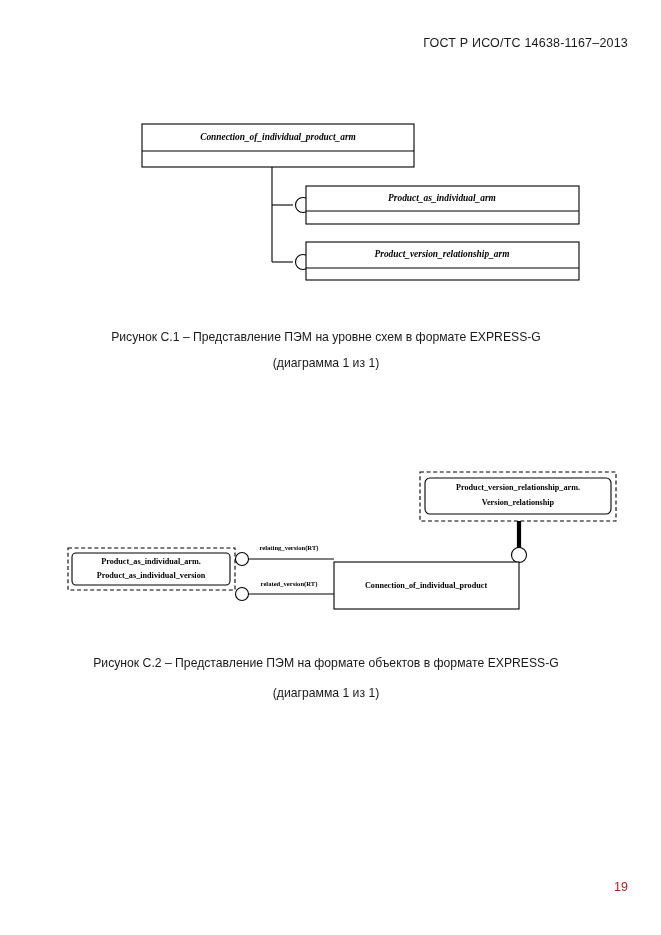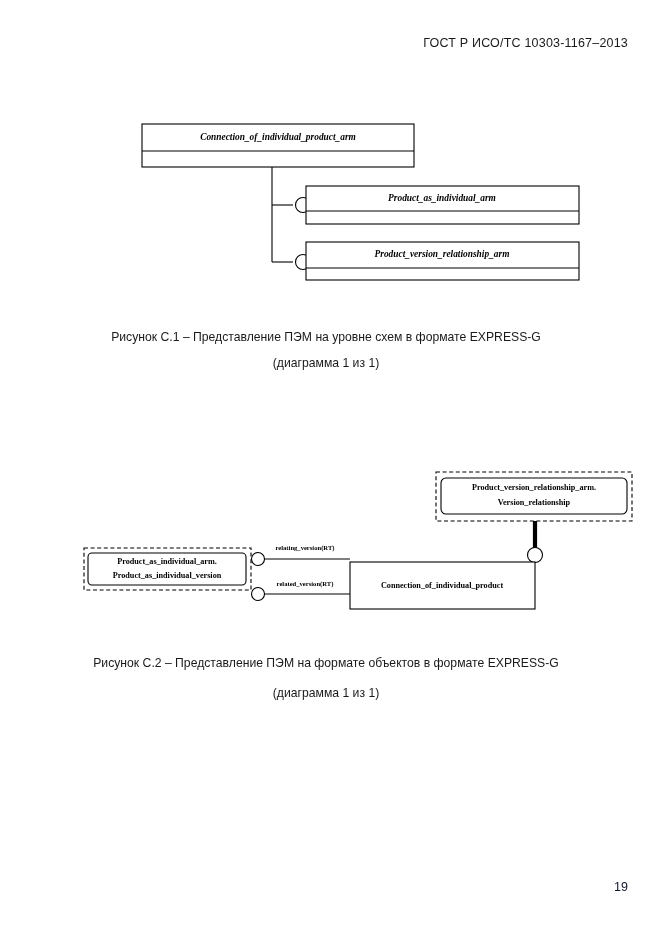--- a/index.html
+++ b/index.html
@@ -37,21 +37,21 @@
     color: #1a1a1a;
     white-space: nowrap;
   }
 
   
   #page-number {
     position: absolute;
     right: 33px;
     top: 880px;
     font-size: 12.5px;
-    color: #0f172a;
+    color: #b91c1c;
   }
 
   
   .diagram {
     position: absolute;
   }
   .diagram svg {
     display: block;
     overflow: visible;
   }
@@ -108,21 +108,21 @@
   }
   .circ {
     fill: #ffffff;
     stroke: #000000;
     stroke-width: 1.1;
   }
 </style>
 </head>
 <body>
 
-<div id="doc-header">ГОСТ Р ИСО/ТС 10303-1167–2013</div>
+<div id="doc-header">ГОСТ Р ИСО/ТС 14638-1167–2013</div>
 
 <div class="diagram" id="diagram-c1" style="left:130px; top:115px;font-style:italic;">
   <svg width="470" height="175" viewBox="0 0 470 175">
 
     <g>
       <rect class="box-solid" x="12" y="9" width="272" height="43"></rect>
       <line class="divider" x1="12" y1="36" x2="284" y2="36"></line>
       <text class="ent-text" x="148" y="23">Connection_of_individual_product_arm</text>
     </g>
 
@@ -147,21 +147,21 @@
       <line class="divider" x1="176" y1="153" x2="449" y2="153"></line>
       <text class="ent-text" x="312" y="140">Product_version_relationship_arm</text>
     </g>
 
   </svg>
 </div>
 
 <div class="caption-line" style="top:330px;">Рисунок  C.1 – Представление ПЭМ на уровне схем в формате EXPRESS-G</div>
 <div class="caption-line" style="top:356px;">(диаграмма 1 из 1)</div>
 
-<div class="diagram" id="diagram-c2" style="left:74px; top:465px;text-decoration:underline;">
+<div class="diagram" id="diagram-c2" style="left:58px; top:465px;text-decoration:underline;">
   <svg width="570" height="140" viewBox="0 0 570 140">
 
     <g>
       <rect class="box-dashed" x="362" y="7" width="196" height="49"></rect>
       <rect class="box-solid" x="367" y="13" width="186" height="36" rx="5" ry="5"></rect>
       <text class="ent-text-sm" x="460" y="23">Product_version_relationship_arm.</text>
       <text class="ent-text-sm" x="460" y="38">Version_relationship</text>
     </g>
 
     <g>

